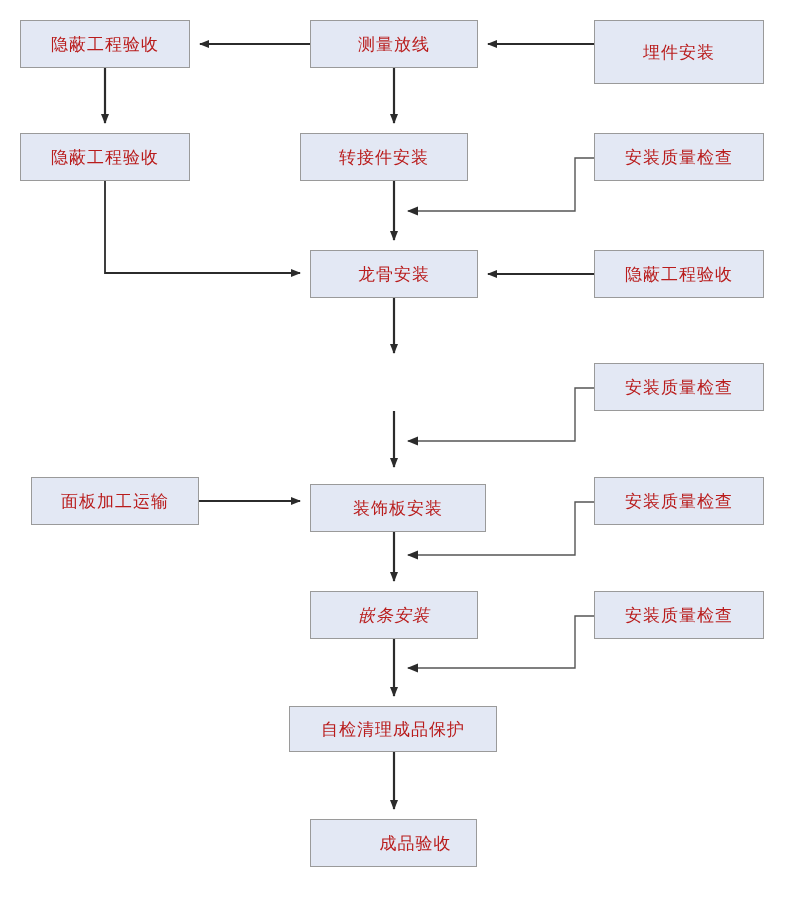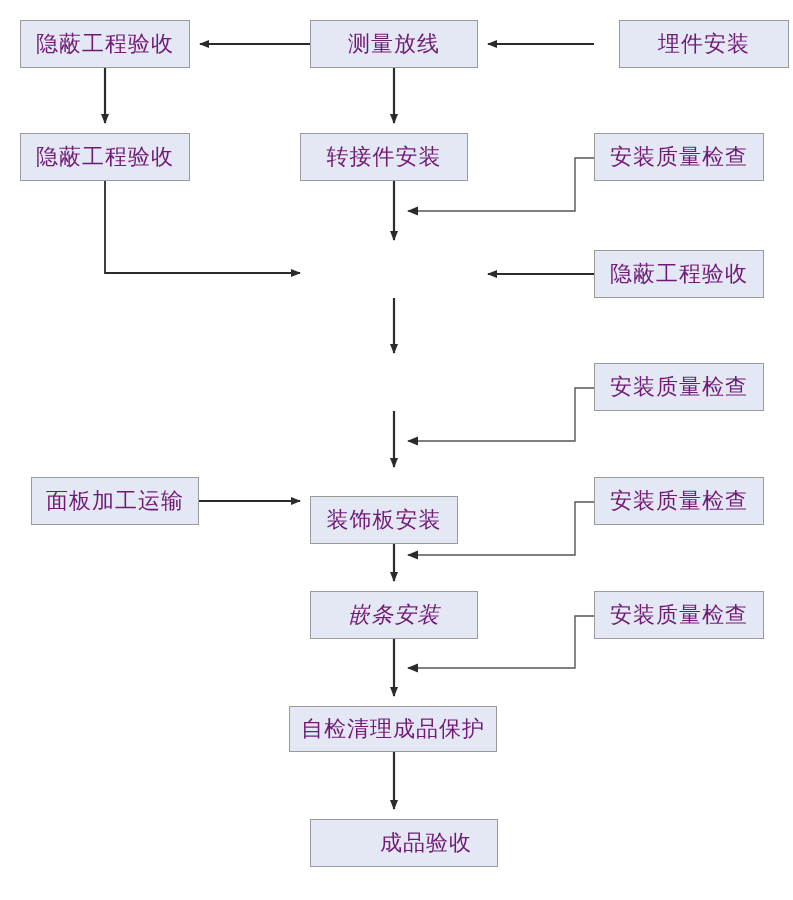--- a/index.html
+++ b/index.html
@@ -26,22 +26,22 @@
     pointer-events: none;
   }
   .node {
     position: absolute;
     box-sizing: border-box;
     background: #e3e8f4;
     border: 1px solid #9a9a9a;
     display: flex;
     align-items: center;
     justify-content: center;
-    color: #701a75;
-    font-size: 22px;
+    color: #b91c1c;
+    font-size: 17px;
     letter-spacing: 1px;
     white-space: nowrap;
     line-height: 1;
   }
   .node-label {
     display: block;
   }
 </style>
 </head>
 <body>
@@ -92,60 +92,63 @@
 
     <path d="M394,752 L394,809" stroke="#2b2b2b" stroke-width="2.2" fill="none" marker-end="url(#arrowThick)"></path>
   </svg>
 
   <div class="node" style="left:20px; top:20px; width:170px; height:48px;">
     <span class="node-label">隐蔽工程验收</span>
   </div>
   <div class="node" style="left:310px; top:20px; width:168px; height:48px;">
     <span class="node-label">测量放线</span>
   </div>
-  <div class="node" style="left:594px; top:20px; width:170px; height:48px;margin-left:25px;">
+  <div class="node" style="left:594px; top:20px; width:170px; height:64px;">
     <span class="node-label">埋件安装</span>
   </div>
 
   <div class="node" style="left:20px; top:133px; width:170px; height:48px;">
     <span class="node-label">隐蔽工程验收</span>
   </div>
   <div class="node" style="left:300px; top:133px; width:168px; height:48px;justify-content:center;">
     <span class="node-label">转接件安装</span>
   </div>
   <div class="node" style="left:594px; top:133px; width:170px; height:48px;">
     <span class="node-label">安装质量检查</span>
   </div>
 
+  <div class="node" style="left:310px; top:250px; width:168px; height:48px;">
+    <span class="node-label">龙骨安装</span>
+  </div>
   <div class="node" style="left:594px; top:250px; width:170px; height:48px;">
     <span class="node-label">隐蔽工程验收</span>
   </div>
 
   <div class="node" style="left:594px; top:363px; width:170px; height:48px;">
     <span class="node-label">安装质量检查</span>
   </div>
 
   <div class="node" style="left:22px; top:477px; width:168px; height:48px;margin-left:9px;">
     <span class="node-label">面板加工运输</span>
   </div>
-  <div class="node" style="left:310px; top:496px; width:148px; height:48px;">
+  <div class="node" style="left:310px; top:484px; width:176px; height:48px;">
     <span class="node-label">装饰板安装</span>
   </div>
   <div class="node" style="left:594px; top:477px; width:170px; height:48px;">
     <span class="node-label">安装质量检查</span>
   </div>
 
   <div class="node" style="left:310px; top:591px; width:168px; height:48px;font-style:italic;">
     <span class="node-label">嵌条安装</span>
   </div>
   <div class="node" style="left:594px; top:591px; width:170px; height:48px;">
     <span class="node-label">安装质量检查</span>
   </div>
 
   <div class="node" style="left:289px; top:706px; width:208px; height:46px;">
     <span class="node-label">自检清理成品保护</span>
   </div>
 
-  <div class="node" style="left:310px; top:819px; width:188px; height:48px;padding-left:44px;">
+  <div class="node" style="left:310px; top:819px; width:167px; height:48px;padding-left:44px;">
     <span class="node-label">成品验收</span>
   </div>
 
 </div>
 
 </body></html>

